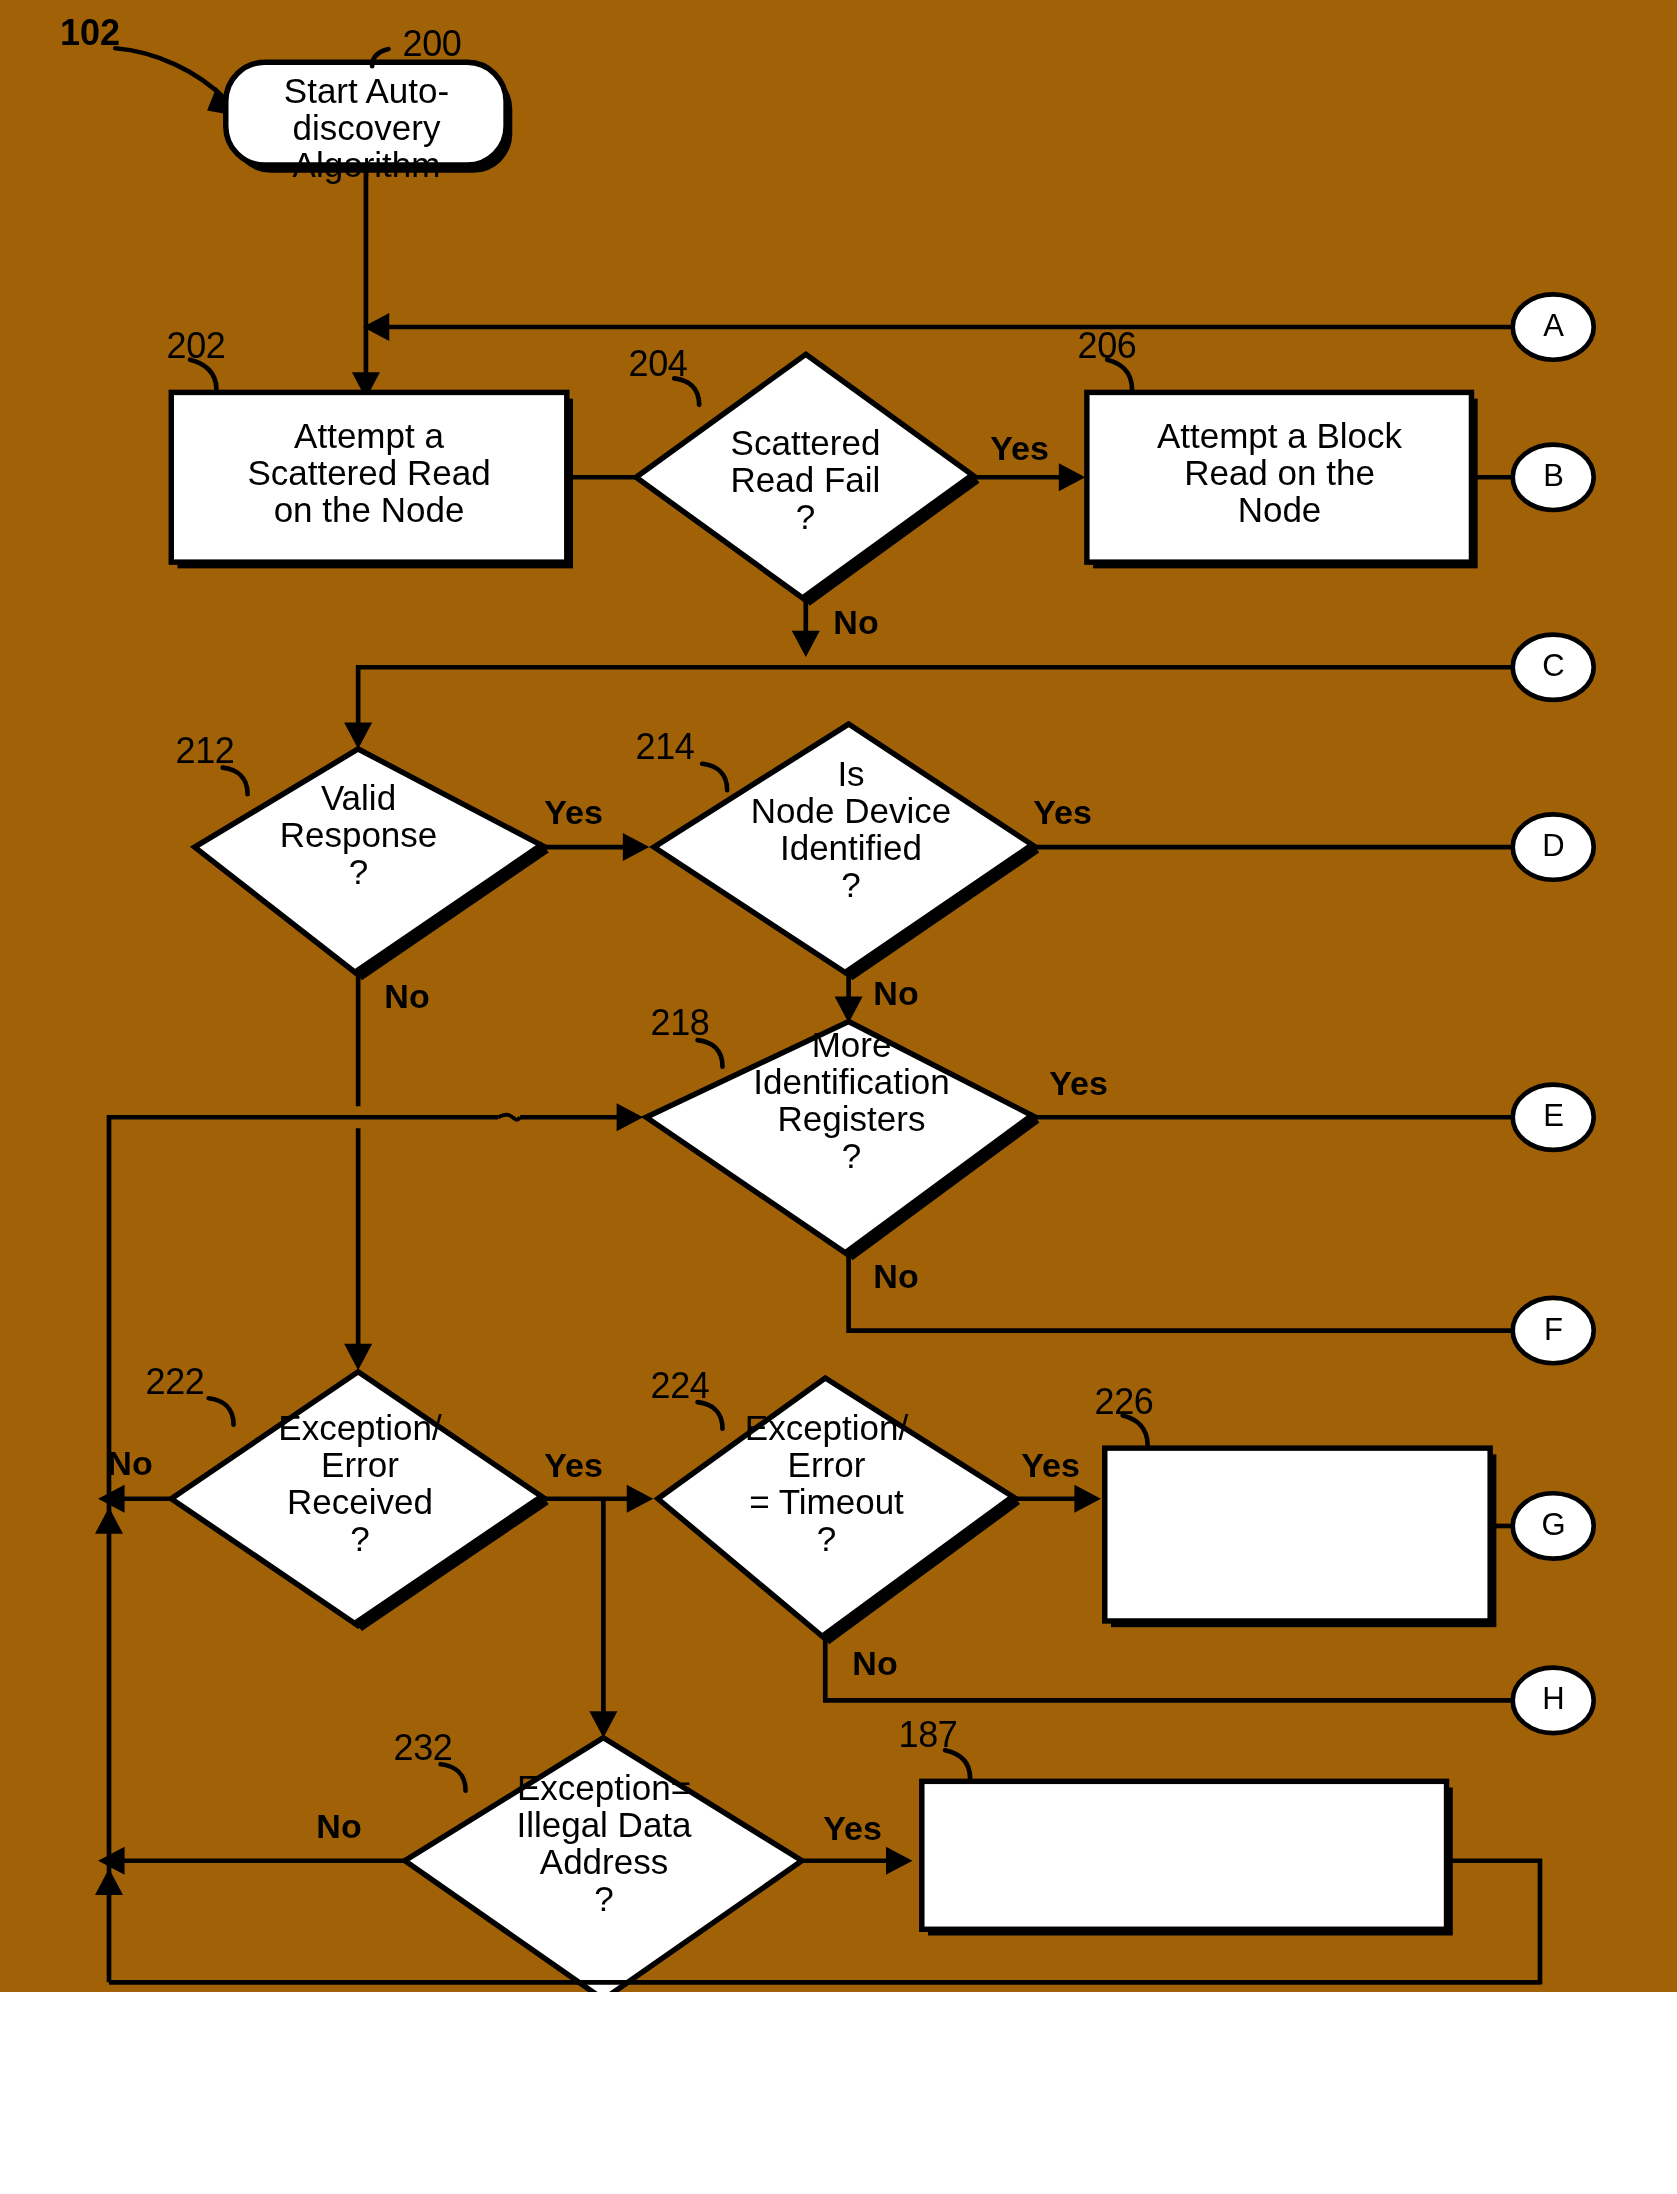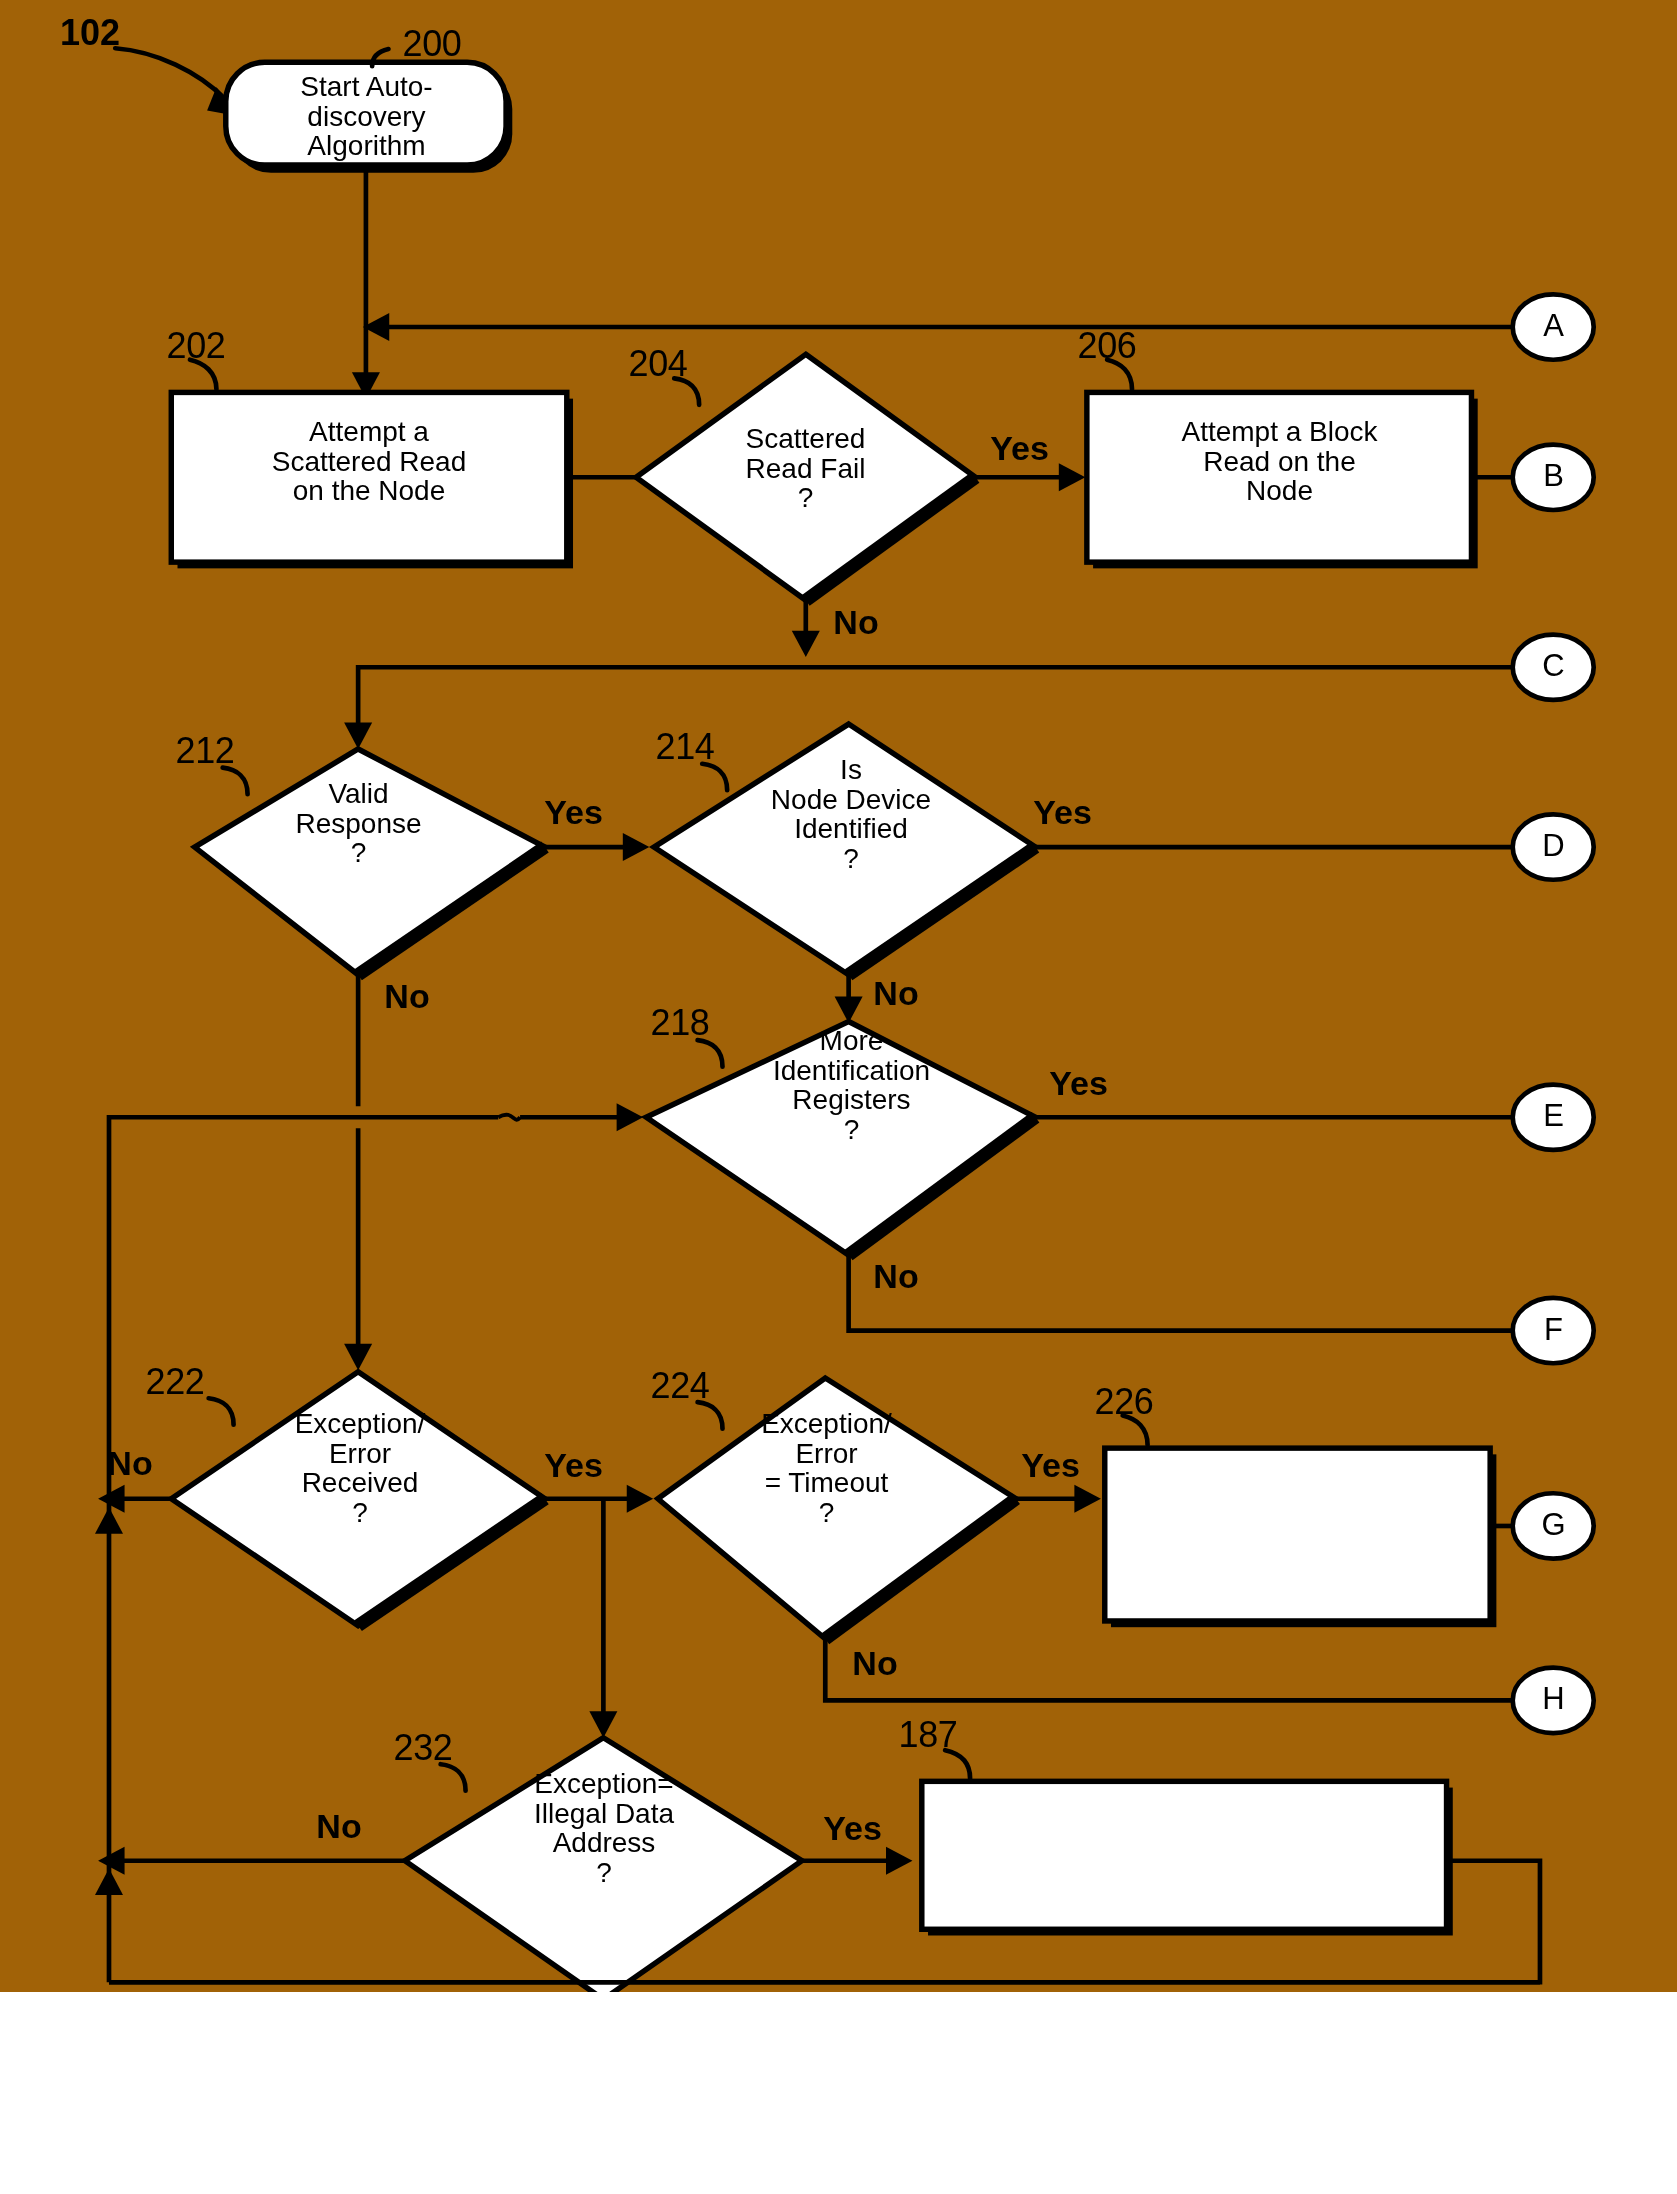--- a/index.html
+++ b/index.html
@@ -74,21 +74,21 @@
   
   .txt {
     position: absolute;
     text-align: center;
     line-height: 1.06;
     color: #000000;
     white-space: pre-line;
     font-family: "Liberation Sans", sans-serif;
   }
   .node-text {
-    font-size: 28px;
+    font-size: 35px;
     font-weight: 400;
   }
   .branch-label {
     font-size: 34px;
     font-weight: 700;
   }
   .ref-num {
     font-size: 36px;
     font-weight: 400;
     letter-spacing: -0.4px;
@@ -364,21 +364,21 @@
 
   </svg>
 
   <div class="txt ref-num-bold" style="left:47px; top:14px; width:86px;">102</div>
 
   <div class="txt ref-num" style="left:389px; top:25px; width:86px;">200</div>
   <div class="txt ref-num" style="left:153px; top:327px; width:86px;">202</div>
   <div class="txt ref-num" style="left:615px; top:345px; width:86px;">204</div>
   <div class="txt ref-num" style="left:1064px; top:327px; width:86px;">206</div>
   <div class="txt ref-num" style="left:162px; top:732px; width:86px;">212</div>
-  <div class="txt ref-num" style="left:642px; top:728px; width:86px;">214</div>
+  <div class="txt ref-num" style="left:622px; top:728px; width:86px;">214</div>
   <div class="txt ref-num" style="left:637px; top:1004px; width:86px;">218</div>
   <div class="txt ref-num" style="left:132px; top:1363px; width:86px;">222</div>
   <div class="txt ref-num" style="left:637px; top:1367px; width:86px;">224</div>
   <div class="txt ref-num" style="left:1081px; top:1383px; width:86px;">226</div>
   <div class="txt ref-num" style="left:380px; top:1729px; width:86px;">232</div>
   <div class="txt ref-num" style="left:885px; top:1716px; width:86px;">187</div>
 
   <div class="txt node-text" style="left:234px; top:72px; width:265px;">Start Auto-
 discovery
 Algorithm</div>

